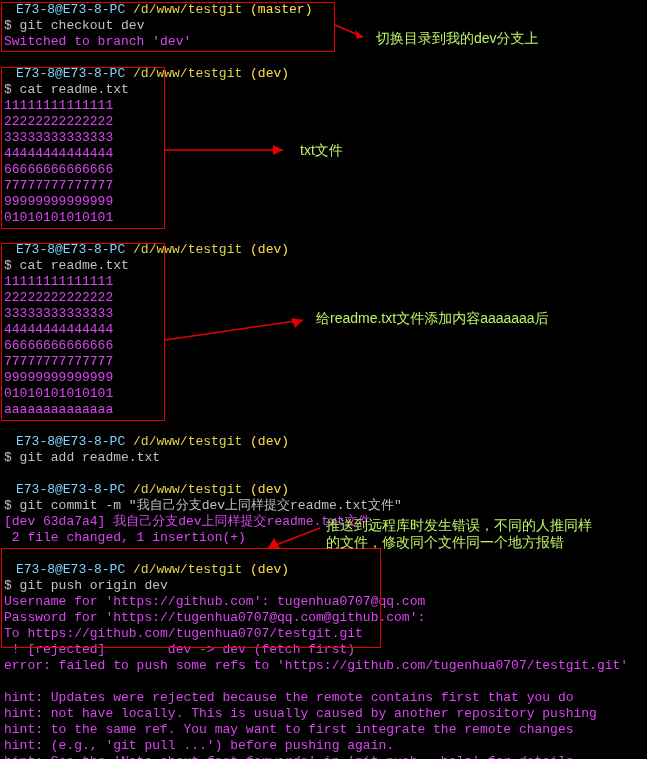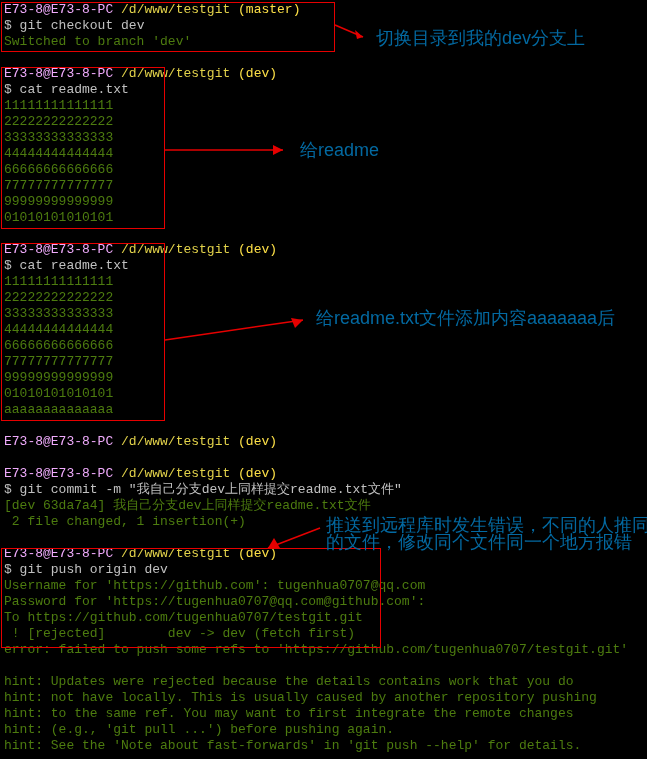--- a/index.html
+++ b/index.html
@@ -13,42 +13,42 @@
     height: 759px;
     position: relative;
     overflow: hidden;
   }
   .terminal {
     position: absolute;
     top: 0; left: 0;
     width: 647px;
     padding: 2px 4px;
   }
-  .prompt-user { color: #f0abfc; }
+  .prompt-user { color: #7dd3fc; margin-left: 12px; }
   .prompt-path { color: #e2d24a; text-align: right; }
   .prompt-branch { color: #fde047; }
   .cmd { color: #c0c0c0; font-family: Liberation Mono, monospace; }
   .dollar { color: #c0c0c0; }
-  .out { color: #4d7c0f; }
+  .out { color: #d946ef; }
   .line { display: block; height: 16px; white-space: pre; }
   .blank { height: 16px; }
 
   
   .anno {
     position: absolute;
     pointer-events: none;
   }
   .box-red {
     border: 1px solid #e60000;
   }
   .label {
     position: absolute;
-    color: #0369a1;
+    color: #bef264;
     font-family: 'SimSun','Microsoft YaHei','Arial',sans-serif;
-    font-size: 18px;
+    font-size: 14px;
     white-space: nowrap;
   }
   svg.arrow {
     position: absolute;
     overflow: visible;
   }
   svg.arrow line, svg.arrow path {
     stroke: #e60000;
     stroke-width: 1.5;
     fill: none;
@@ -84,57 +84,58 @@
   <span class="line out">33333333333333</span>
   <span class="line out">44444444444444</span>
   <span class="line out">66666666666666</span>
   <span class="line out">77777777777777</span>
   <span class="line out">99999999999999</span>
   <span class="line out">01010101010101</span>
   <span class="line out">aaaaaaaaaaaaaa</span>
   <div class="blank"></div>
 
   <span class="line"><span class="prompt-user">E73-8@E73-8-PC</span> <span class="prompt-path">/d/www/testgit</span> <span class="prompt-branch">(dev)</span></span>
+  <span class="line"><span class="dollar">$ </span><span class="cmd">git add readme.txt</span></span>
   <div class="blank"></div>
 
   <span class="line"><span class="prompt-user">E73-8@E73-8-PC</span> <span class="prompt-path">/d/www/testgit</span> <span class="prompt-branch">(dev)</span></span>
   <span class="line"><span class="dollar">$ </span><span class="cmd">git commit -m "我自己分支dev上同样提交readme.txt文件"</span></span>
   <span class="line out">[dev 63da7a4] 我自己分支dev上同样提交readme.txt文件</span>
   <span class="line out"> 2 file changed, 1 insertion(+)</span>
   <div class="blank"></div>
 
   <span class="line"><span class="prompt-user">E73-8@E73-8-PC</span> <span class="prompt-path">/d/www/testgit</span> <span class="prompt-branch">(dev)</span></span>
   <span class="line"><span class="dollar">$ </span><span class="cmd">git push origin dev</span></span>
   <span class="line out">Username for 'https://github.com': tugenhua0707@qq.com</span>
   <span class="line out">Password for 'https://tugenhua0707@qq.com@github.com':</span>
   <span class="line out">To https://github.com/tugenhua0707/testgit.git</span>
   <span class="line out"> ! [rejected]        dev -&gt; dev (fetch first)</span>
   <span class="line out">error: failed to push some refs to 'https://github.com/tugenhua0707/testgit.git'</span>
   <div class="blank"></div>
-  <span class="line out">hint: Updates were rejected because the details contains work that you do</span>
+  <span class="line out">hint: Updates were rejected because the remote contains first that you do</span>
   <span class="line out">hint: not have locally. This is usually caused by another repository pushing</span>
   <span class="line out">hint: to the same ref. You may want to first integrate the remote changes</span>
   <span class="line out">hint: (e.g., 'git pull ...') before pushing again.</span>
   <span class="line out">hint: See the 'Note about fast-forwards' in 'git push --help' for details.</span>
 
 </div>
 
 <div class="anno box-red" style="left:1px; top:2px; width:334px; height:50px;"></div>
 <svg class="arrow" style="left:335px; top:25px; width:40px; height:20px;">
   <line x1="0" y1="0" x2="28" y2="12"></line>
   <polygon points="28,12 20,5 22,14"></polygon>
 </svg>
 <div class="label" style="left:376px; top:30px;">切换目录到我的dev分支上</div>
 
 <div class="anno box-red" style="left:1px; top:67px; width:164px; height:162px;"></div>
 <svg class="arrow" style="left:165px; top:140px; width:130px; height:20px;">
   <line x1="0" y1="10" x2="118" y2="10"></line>
   <polygon points="118,10 108,5 108,15"></polygon>
 </svg>
-<div class="label" style="left:300px; top:142px;">给readme</div>
+<div class="label" style="left:300px; top:142px;">txt文件</div>
 
 <div class="anno box-red" style="left:1px; top:243px; width:164px; height:178px;"></div>
 <svg class="arrow" style="left:165px; top:315px; width:150px; height:30px;">
   <line x1="0" y1="25" x2="138" y2="5"></line>
   <polygon points="138,5 126,3 130,13"></polygon>
 </svg>
 <div class="label" style="left:316px; top:310px;">给readme.txt文件添加内容aaaaaaa后</div>
 
 <div class="anno box-red" style="left:1px; top:548px; width:380px; height:100px;"></div>
 <svg class="arrow" style="left:260px; top:528px; width:70px; height:25px;">

